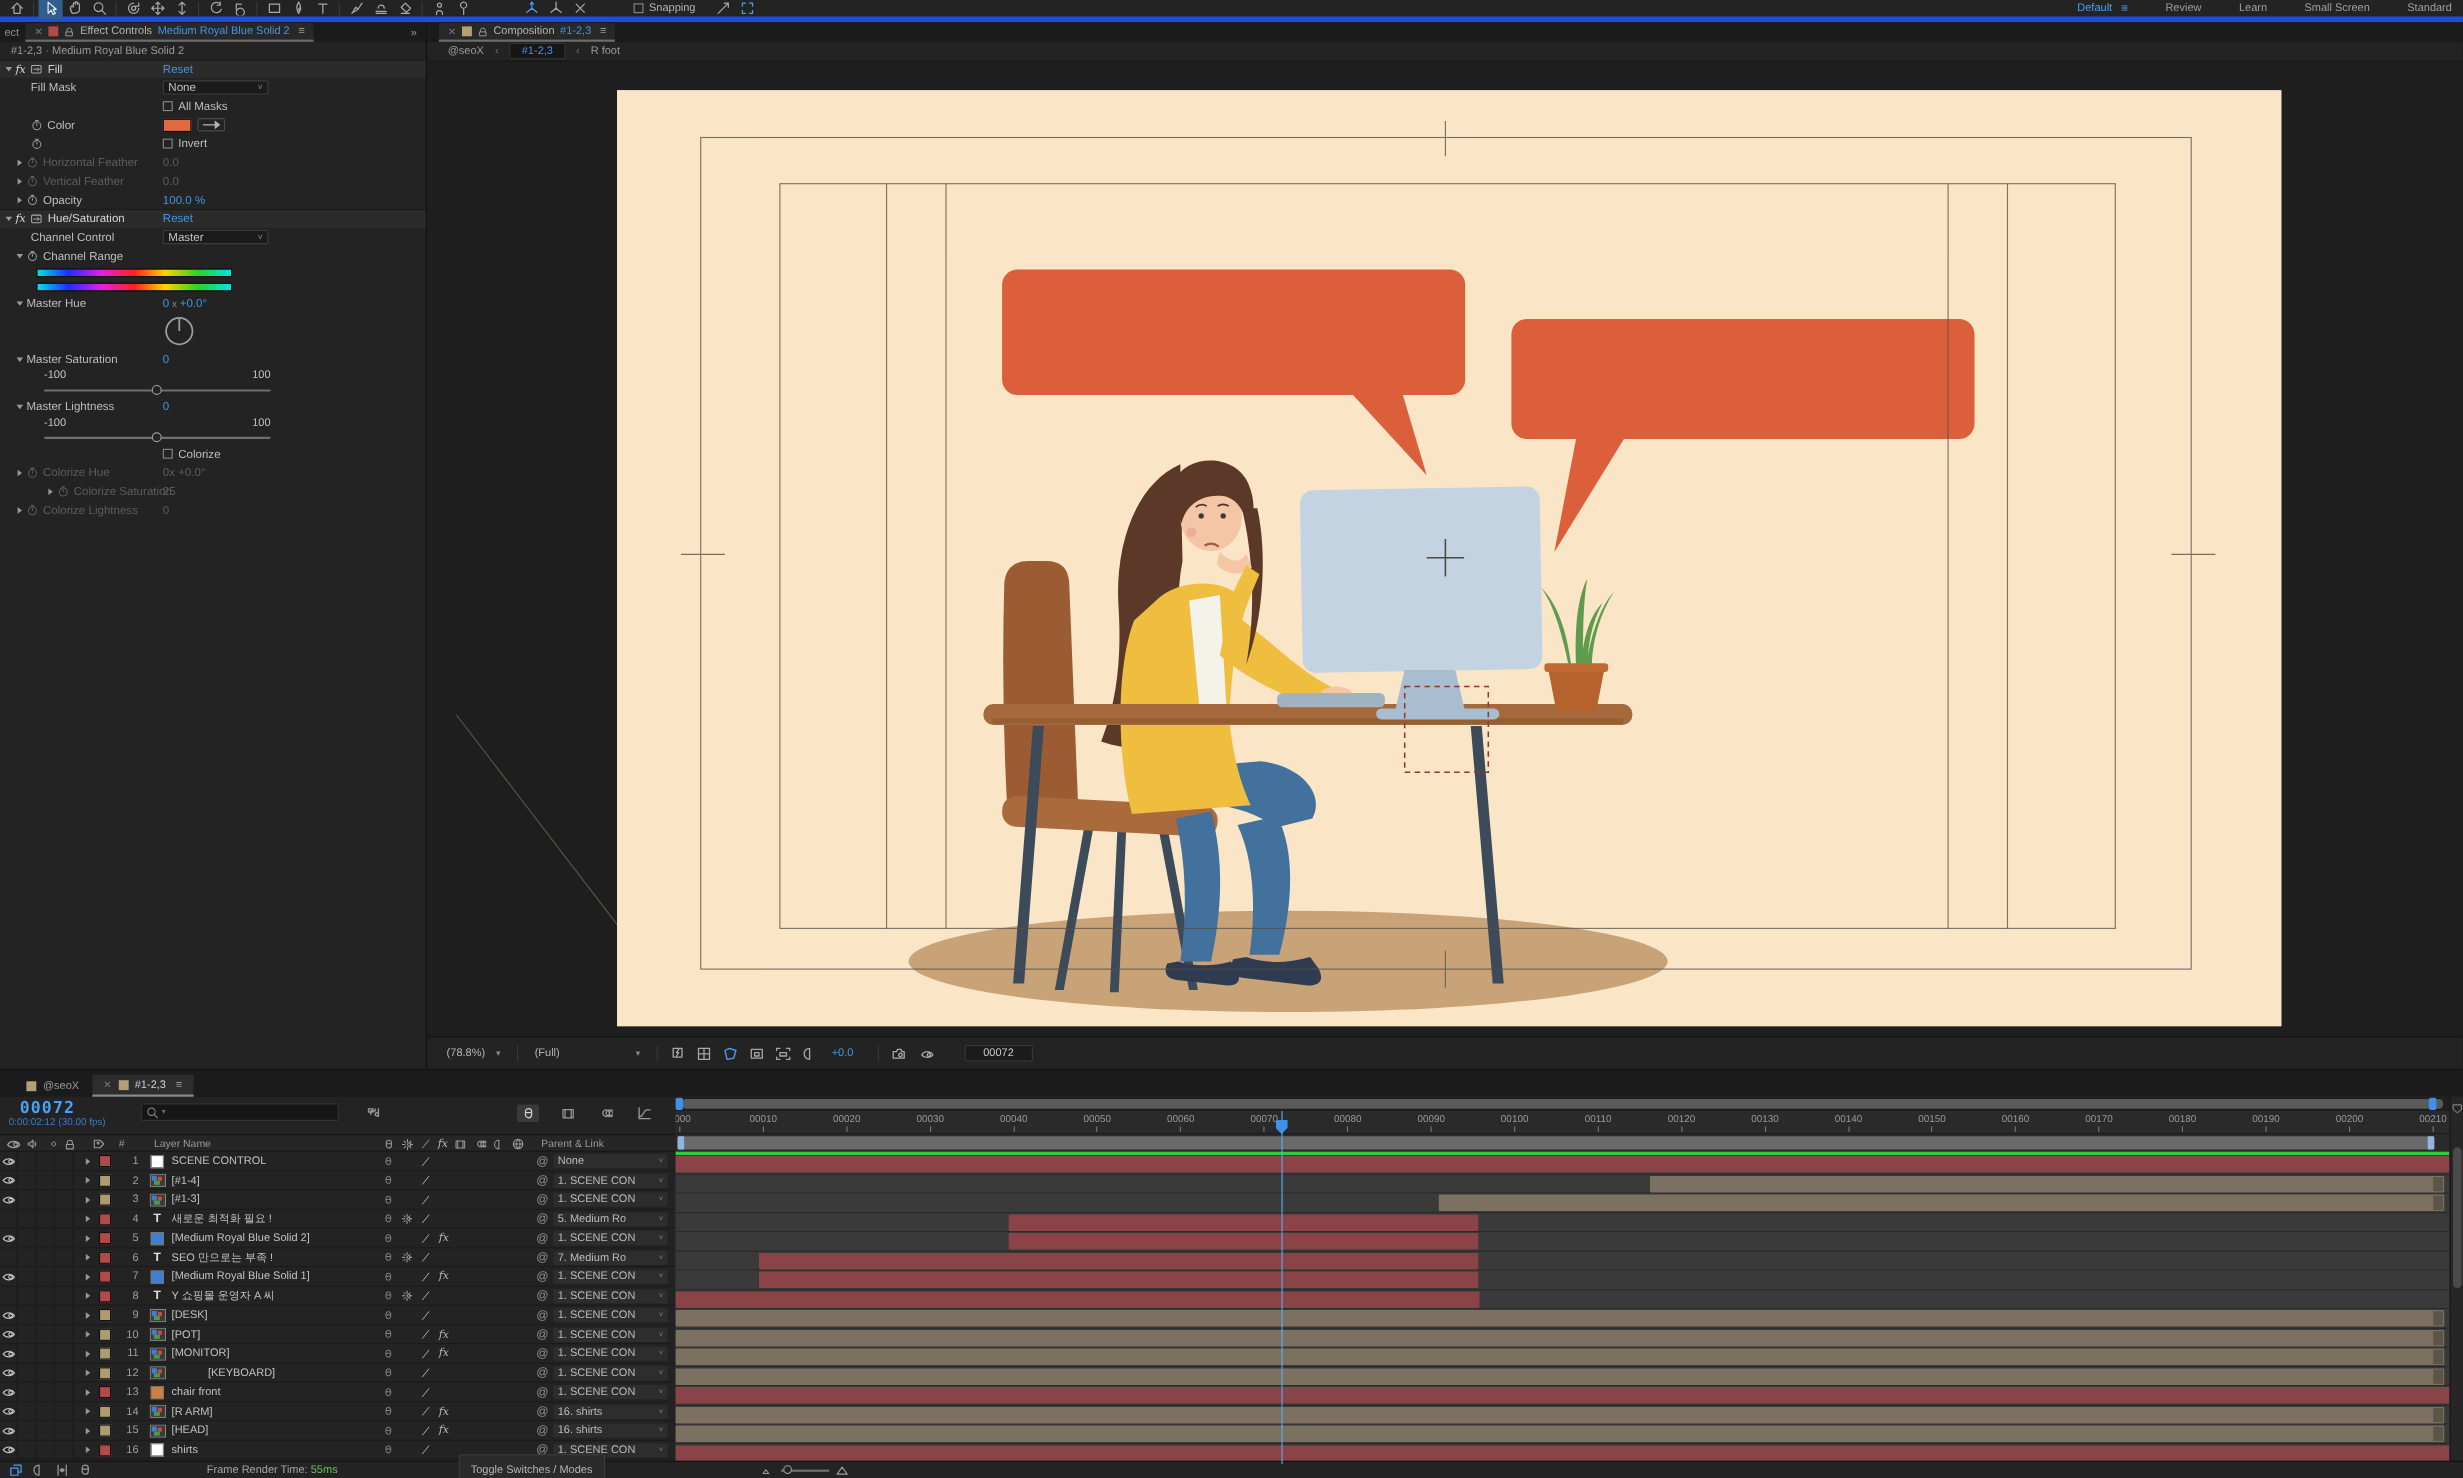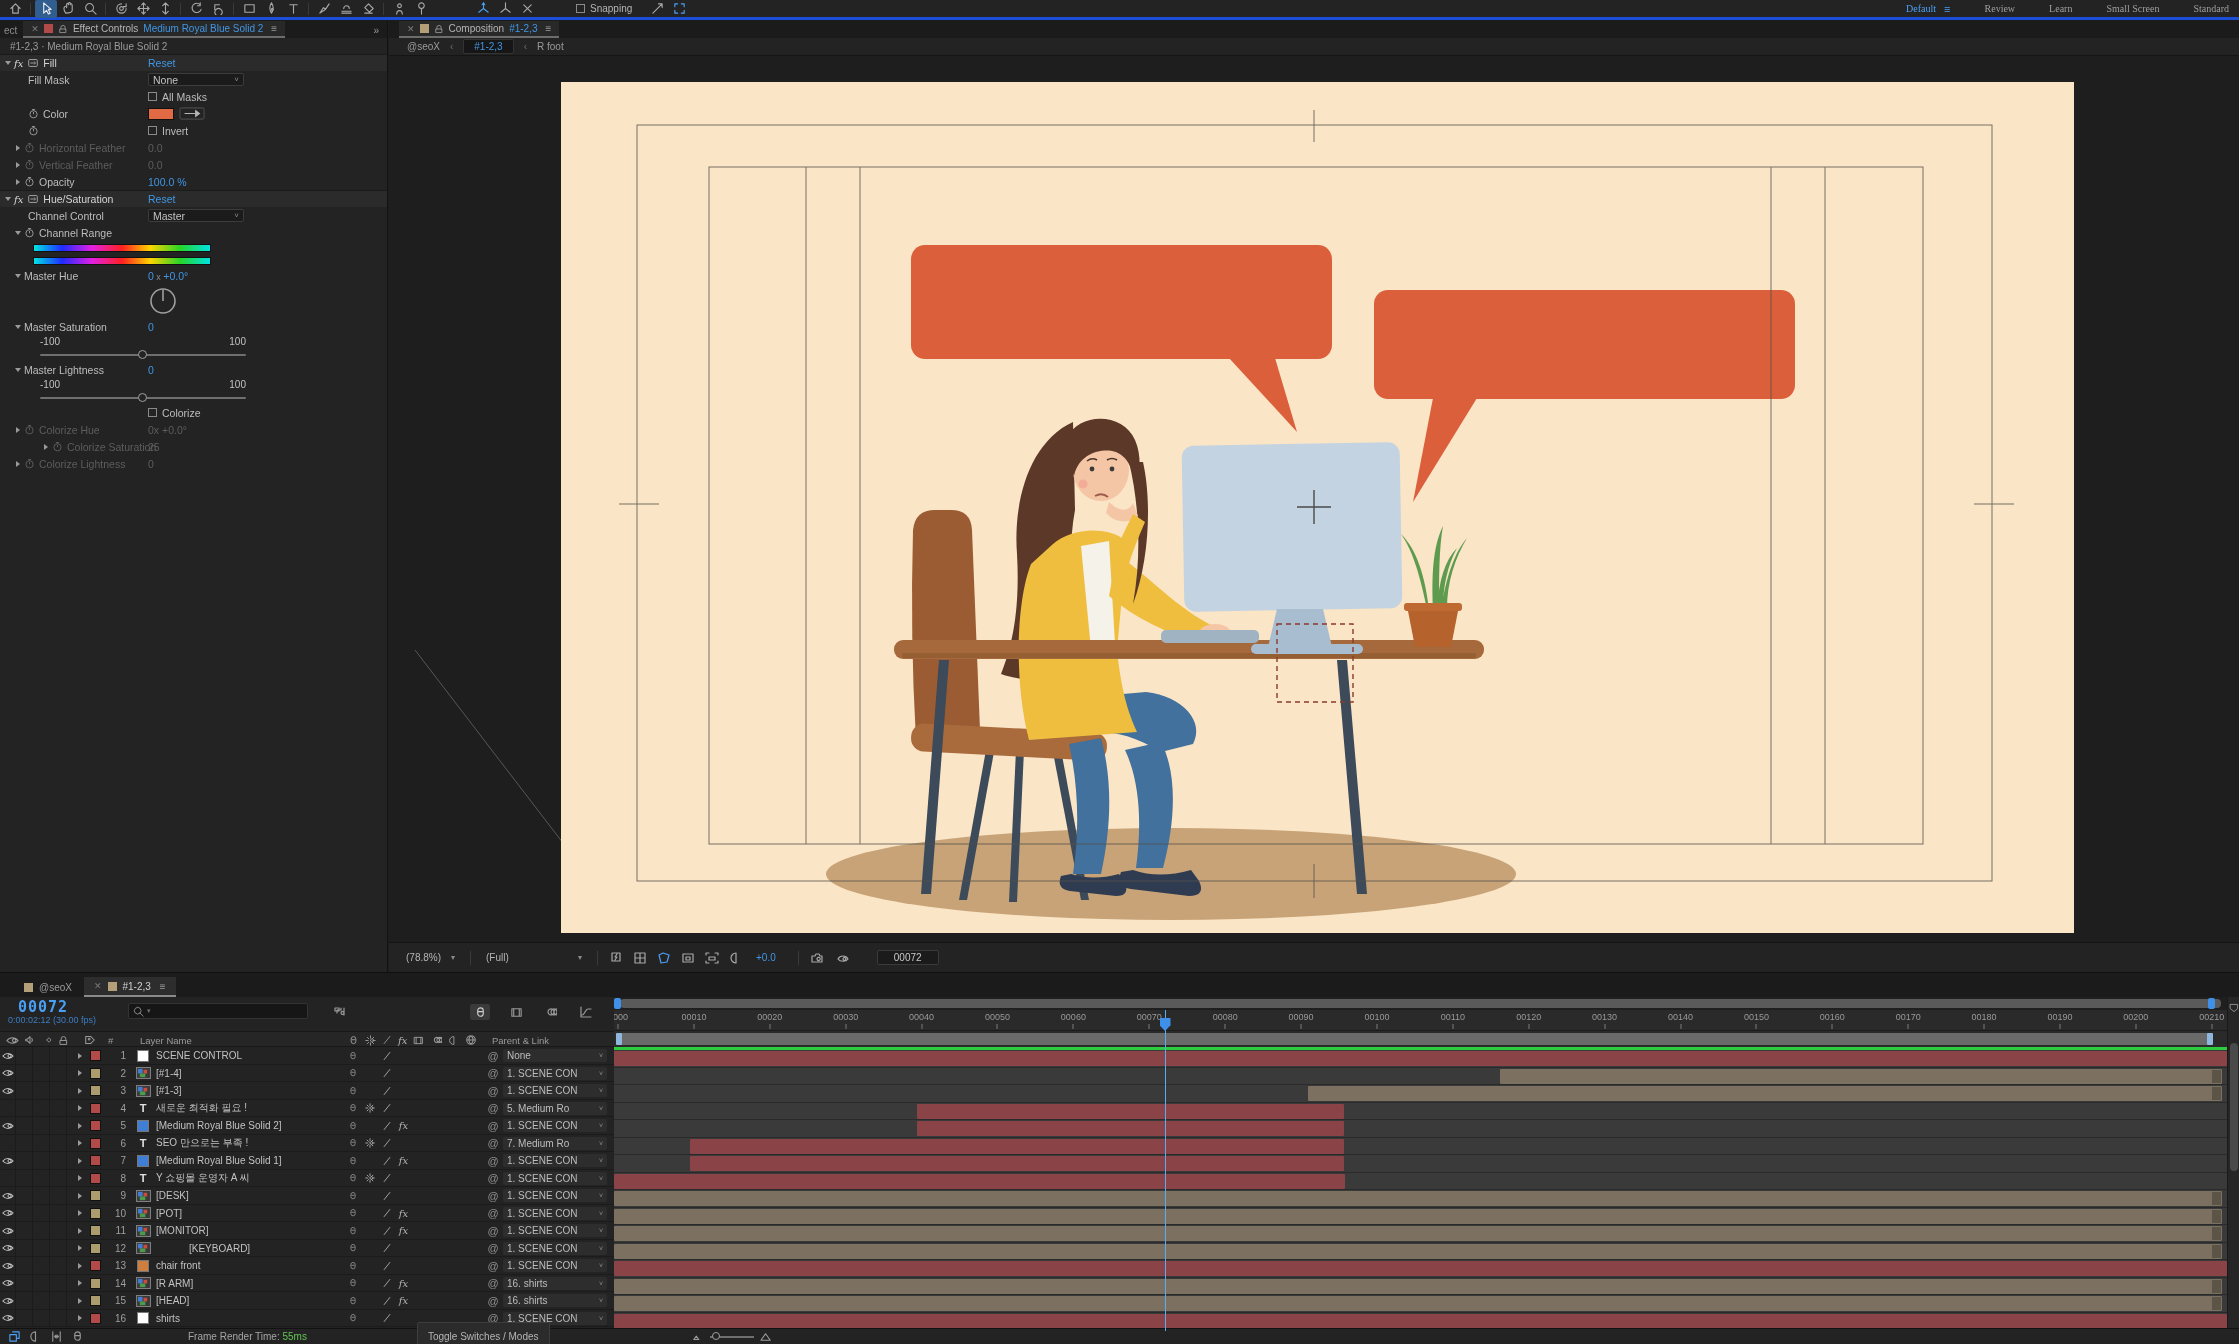--- a/index.html
+++ b/index.html
@@ -3,29 +3,29 @@
 <meta charset="utf-8">
 <style>
   * { margin:0; padding:0; box-sizing:border-box; }
   html,body { width:2239px; height:1344px; overflow:hidden; background:#1e1e1e;
     font-family:"Liberation Sans", sans-serif; color:#c8c8c8; -webkit-font-smoothing:antialiased; }
   .abs { position:absolute; }
   svg { display:block; }
 
   
   #toolbar { position:absolute; left:0; top:0; width:2239px; height:20px; background:#232323;
-    display:flex; align-items:center; border-bottom:3px solid #1d4ed8; font-size:10px; }
+    display:flex; align-items:center; border-bottom:5px solid #1d4ed8; font-size:10px; }
   .tool { width:22px; height:18px; display:flex; align-items:center; justify-content:center; border-radius:2px; }
   .tool.active { background:#2f5e8f; }
   .tool.bluetint svg path, .tool.bluetint svg circle, .tool.bluetint svg rect, .tool.bluetint svg line { stroke:#4aa0f5 !important; }
   .tsep { width:1px; height:12px; background:#3a3a3a; margin:0 4px; }
   #snapwrap { display:flex; align-items:center; gap:5px; margin-left:38px; color:#b5b5b5; }
   #snapwrap .cb { width:9px; height:9px; border:1px solid #8a8a8a; background:#232323; }
   #workspaces { margin-left:auto; margin-right:10px; display:flex; align-items:center; gap:34px; color:#9f9f9f; }
-  #workspaces .ws { cursor:default;font-family:Liberation Serif, serif; }
+  #workspaces .ws { cursor:default; }
   #workspaces .ws.active { color:#4aa0f5; }
   #workspaces .menu { color:#4aa0f5; margin-left:-26px; font-size:11px; }
 
   
   .tabbar { height:18px; background:#1b1b1b; display:flex; align-items:flex-end; font-size:10px; color:#8f8f8f; }
   .ptab { height:17px; display:flex; align-items:center; gap:5px; padding:0 8px; background:#282828; color:#b5b5b5; border-bottom:2px solid #6c6c6c; }
   .ptab .close { color:#7a7a7a; font-size:9px; }
   .swatch { width:9px; height:9px; }
   .locki { color:#9a9a9a; }
   .blue { color:#4096e3; }

